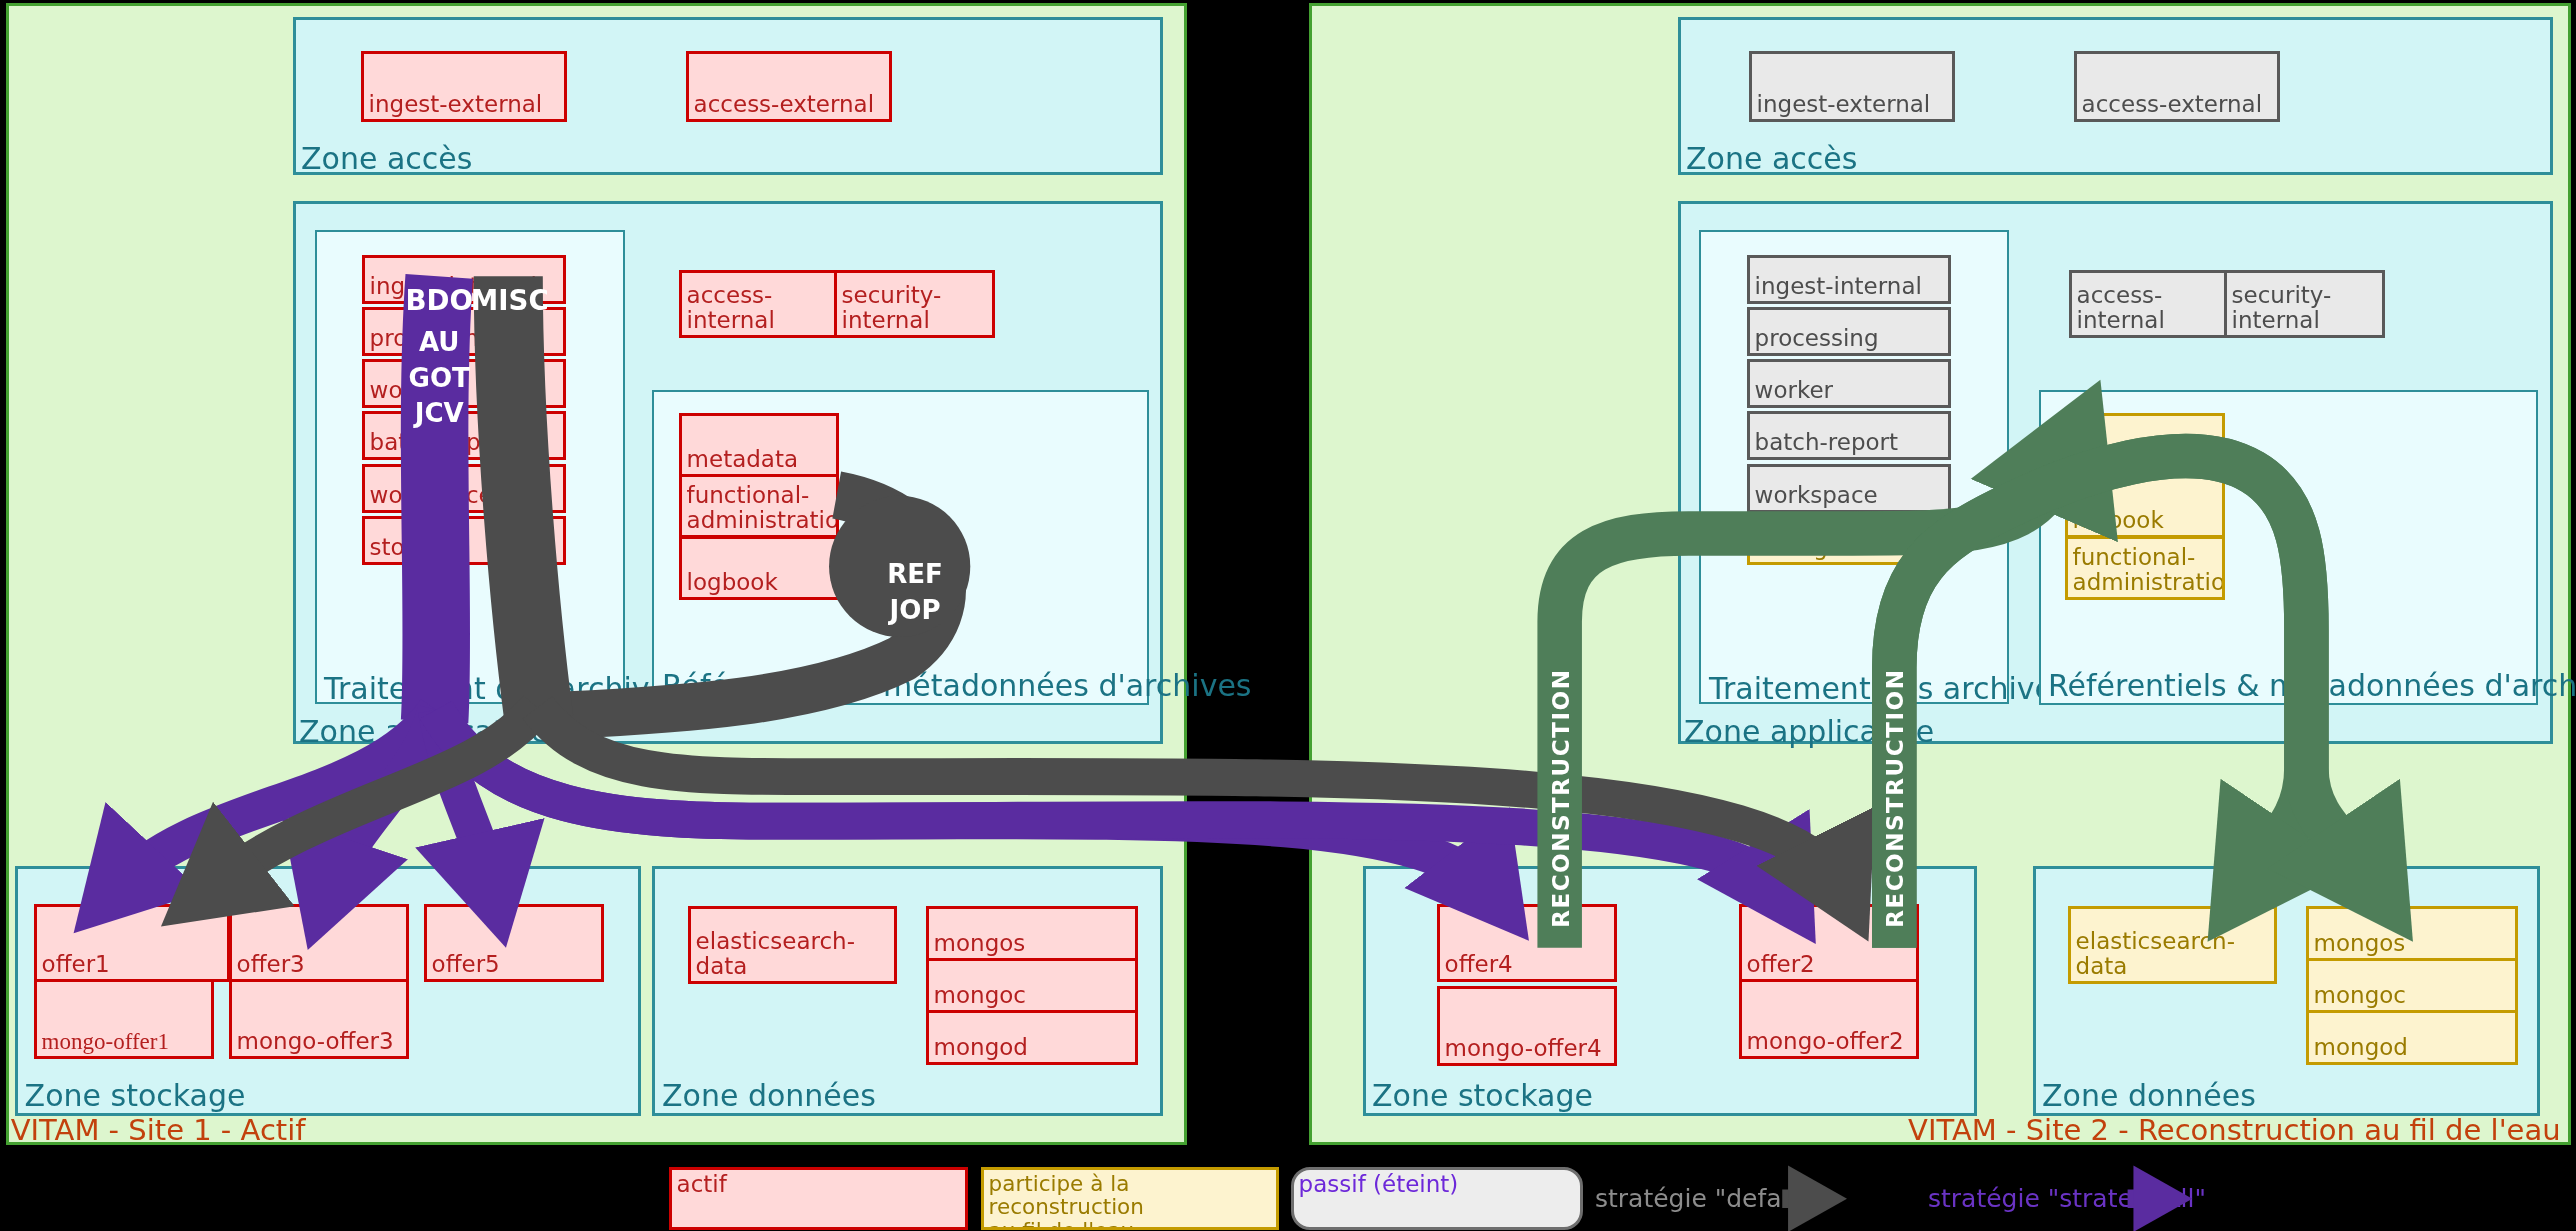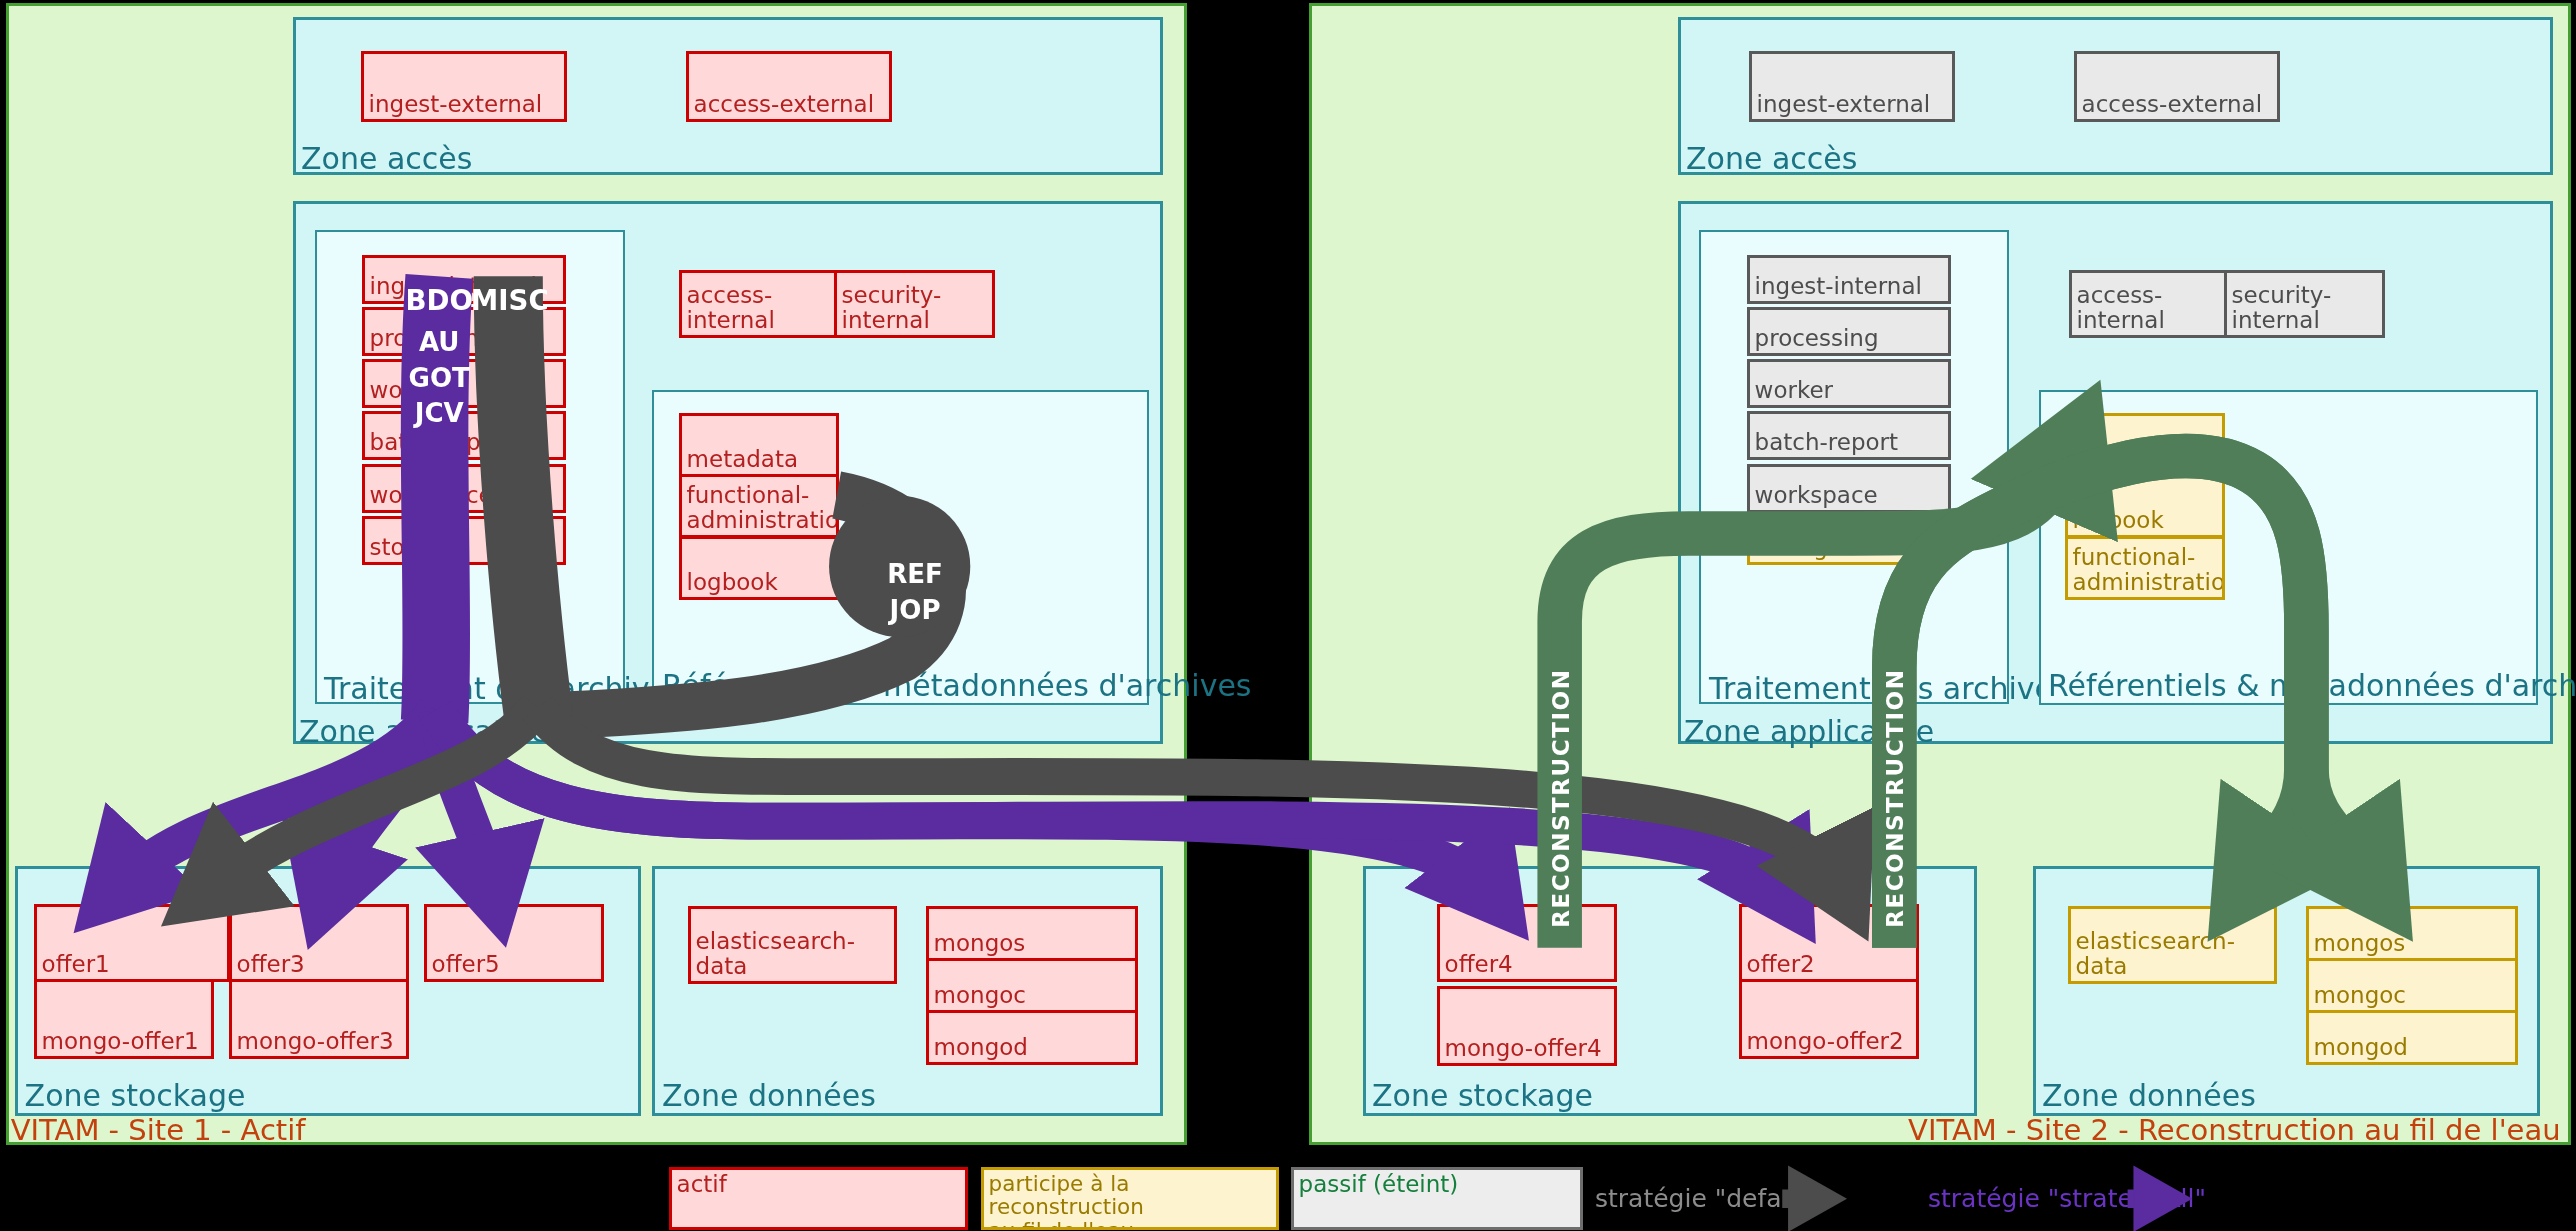--- a/index.html
+++ b/index.html
@@ -74,21 +74,21 @@
   <div class="abs node active" style="left:679px;top:536px;width:160px;height:64px;">
       <span>logbook</span>
     </div>
   <div class="abs zlabel" style="left:662px;top:668px;">Référentiels &amp; métadonnées d'archives</div>
   <div class="abs zlabel" style="left:299px;top:714px;">Zone applicative</div>
 
   <div class="abs zone" style="left:15.4px;top:866px;width:626px;height:250px;"></div>
   <div class="abs node active" style="left:34px;top:904px;width:196px;height:78px;">
       <span>offer1</span>
     </div>
-  <div class="abs node active" style="left:34px;top:979px;width:180px;height:80px;">
+  <div class="abs node active" style="left:34px;top:979px;width:180px;height:80px;font-family:Liberation Serif, serif;">
       <span>mongo-offer1</span>
     </div>
   <div class="abs node active" style="left:229px;top:904px;width:180px;height:78px;">
       <span>offer3</span>
     </div>
   <div class="abs node active" style="left:229px;top:979px;width:180px;height:80px;">
       <span>mongo-offer3</span>
     </div>
   <div class="abs node active" style="left:424px;top:904px;width:180px;height:78px;">
       <span>offer5</span>
@@ -246,20 +246,20 @@
     <path d="M 2322 1562 L 2368 1562" stroke="#4c4c4c" stroke-width="24" fill="none" marker-end="url(#mG)"></path>
     <path d="M 2772 1562 L 2818 1562" stroke="#5a2ca0" stroke-width="24" fill="none" marker-end="url(#mP)"></path>
   </svg>
 
   <div class="abs node active" style="left:669px;top:1167px;width:299px;height:63px;align-items:flex-start;">
       <span>actif</span>
     </div>
   <div class="abs node recon" style="left:981px;top:1167px;width:298px;height:63px;align-items:flex-start;font-size:21.5px;">
     <span><span>participe à la reconstruction</span><br><span>au fil de l'eau</span></span>
   </div>
-  <div class="abs node" style="left:1291px;top:1167px;width:292px;height:63px;align-items:flex-start;background:#ededed;border-color:#6e6e6e;color:#15803d;">
+  <div class="abs node" style="left:1291px;top:1167px;width:292px;height:63px;align-items:flex-start;background:#ededed;border-color:#6e6e6e;color:#6d28d9;border-radius:19px;">
       <span>passif (éteint)</span>
     </div>
   <div class="abs leg-strategy" style="left:1595px;top:1184px;color:#8c8c8c;">stratégie "default"</div>
   <div class="abs leg-strategy" style="left:1928px;top:1184px;color:#6a33c4;">stratégie "strategyAll"</div>
 
 </div>
 
 
 </body></html>

